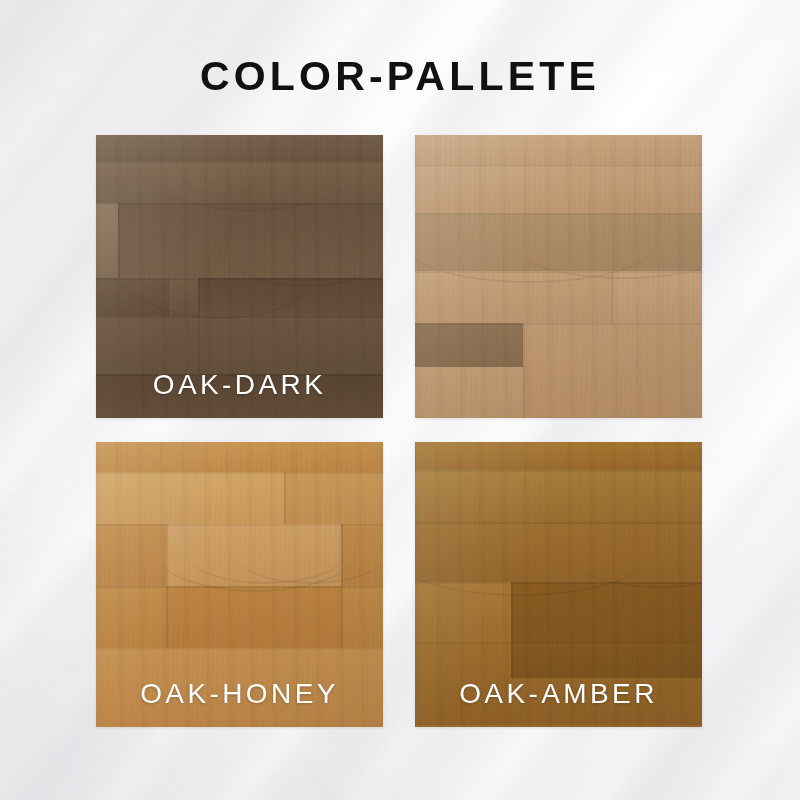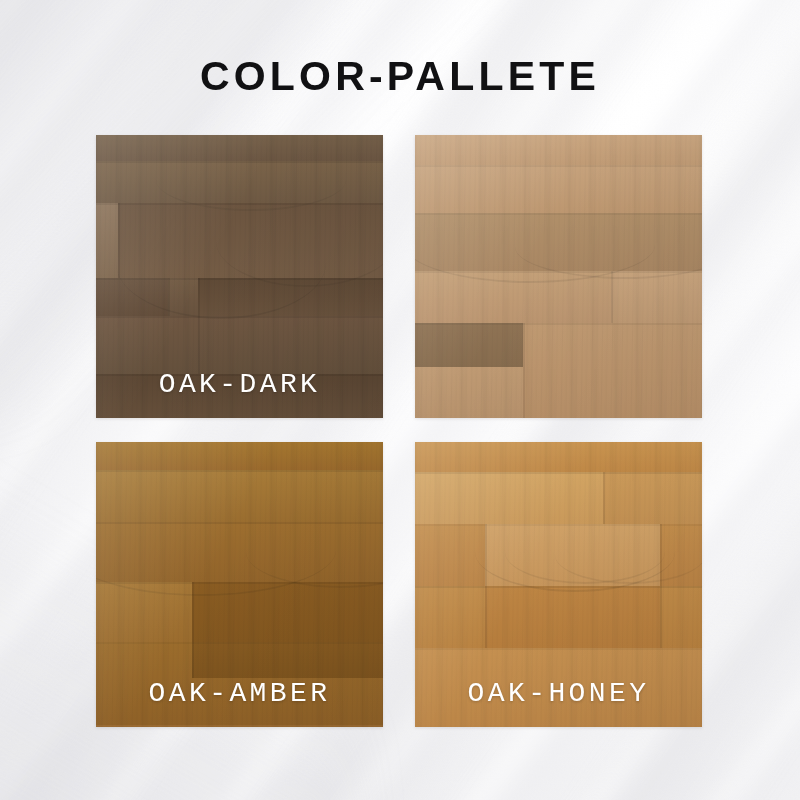--- a/index.html
+++ b/index.html
@@ -93,21 +93,20 @@
     grid-template-columns: 287px 287px;
     grid-template-rows: 283px 285px;
     column-gap: 32px;
     row-gap: 24px;
   }
 
   .swatch {
     position: relative;
     overflow: hidden;
     box-shadow: 0 1px 3px rgba(60,55,50,0.13);
-    font-family: Liberation Mono, monospace;
   }
   .wood {
     position: absolute;
     inset: 0;
   }
   
   .planks { position: absolute; inset: 0; }
   .plank {
     position: absolute;
     left: 0; right: 0;
@@ -249,46 +248,20 @@
         <div class="arch" style="left:-10px; top:72px; width:250px; height:74px; opacity:0.5;"></div>
         <div class="arch" style="left:100px; top:80px; width:220px; height:62px; opacity:0.45;"></div>
         <div class="seam" style="top:30px;  opacity:0.65;"></div>
         <div class="seam" style="top:78px;  opacity:0.6;"></div>
         <div class="seam" style="top:136px; opacity:0.75;"></div>
         <div class="seam" style="top:188px; opacity:0.7;"></div>
         <div class="joint" style="left:108px; top:188px; height:95px;"></div>
         <div class="joint" style="left:196px; top:136px; height:52px;"></div>
         <div class="sheen"></div>
       </div>
-    </div>
-
-    <div class="swatch">
-      <div class="wood" style="background:#9a6a31;">
-        <div class="planks">
-          <div class="plank" style="top:0;    height:28px;  background:linear-gradient(to bottom,#a4762f,#99692c);"></div>
-          <div class="plank" style="top:28px; height:52px;  background:linear-gradient(to bottom,#a77b38,#9a6d2f);"></div>
-          <div class="plank" style="top:80px; height:60px;  background:linear-gradient(to bottom,#9d6e2f,#92642a);"></div>
-          <div class="plank" style="top:140px;height:60px;  background:linear-gradient(to bottom,#a3742f,#996b2b);"></div>
-          <div class="plank" style="top:200px;height:83px;  background:linear-gradient(to bottom,#9b6c2c,#8f6127);"></div>
-          <div class="plank" style="top:140px;left:96px; width:191px; height:60px; background:linear-gradient(to bottom,#8a5c22,#83571f);"></div>
-          <div class="plank" style="top:200px;left:96px; width:191px; height:36px; background:linear-gradient(to bottom,#865a21,#7e541e);"></div>
-          <div class="plank" style="top:140px;left:0;  width:96px; height:60px; background:linear-gradient(to bottom,#a67735,#9b6c2e);"></div>
-        </div>
-        <div class="grain" style="opacity:0.45;"></div>
-        <div class="grain-wide" style="opacity:0.42;"></div>
-        <div class="arch" style="left:-30px; top:62px; width:270px; height:90px; opacity:0.5;"></div>
-        <div class="arch" style="left:150px; top:74px; width:190px; height:70px; opacity:0.42;"></div>
-        <div class="seam" style="top:28px;"></div>
-        <div class="seam" style="top:80px;"></div>
-        <div class="seam" style="top:140px;"></div>
-        <div class="seam" style="top:200px; opacity:0.6;"></div>
-        <div class="joint" style="left:96px; top:140px; height:96px;"></div>
-        <div class="sheen"></div>
-      </div>
-      <div class="swatch-label">OAK-AMBER</div>
     </div>
 
     <div class="swatch">
       <div class="wood" style="background:#c18b4a;">
         <div class="planks">
           <div class="plank" style="top:0;    height:30px;  background:linear-gradient(to bottom,#c8934f,#bf8846);"></div>
           <div class="plank" style="top:30px; height:52px;  background:linear-gradient(to bottom,#d2a463,#c9995a);"></div>
           <div class="plank" style="top:82px; height:62px;  background:linear-gradient(to bottom,#c28d4c,#b98244);"></div>
           <div class="plank" style="top:144px;height:62px;  background:linear-gradient(to bottom,#bd8543,#b57c3c);"></div>
           <div class="plank" style="top:206px;height:79px;  background:linear-gradient(to bottom,#c59050,#bc8647);"></div>
@@ -307,14 +280,40 @@
         <div class="seam" style="top:144px;"></div>
         <div class="seam" style="top:206px; opacity:0.6;"></div>
         <div class="joint" style="left:188px; top:30px;  height:52px;"></div>
         <div class="joint" style="left:70px;  top:82px;  height:124px;"></div>
         <div class="joint" style="left:245px; top:82px;  height:124px;"></div>
         <div class="sheen"></div>
       </div>
       <div class="swatch-label">OAK-HONEY</div>
     </div>
 
+    <div class="swatch">
+      <div class="wood" style="background:#9a6a31;">
+        <div class="planks">
+          <div class="plank" style="top:0;    height:28px;  background:linear-gradient(to bottom,#a4762f,#99692c);"></div>
+          <div class="plank" style="top:28px; height:52px;  background:linear-gradient(to bottom,#a77b38,#9a6d2f);"></div>
+          <div class="plank" style="top:80px; height:60px;  background:linear-gradient(to bottom,#9d6e2f,#92642a);"></div>
+          <div class="plank" style="top:140px;height:60px;  background:linear-gradient(to bottom,#a3742f,#996b2b);"></div>
+          <div class="plank" style="top:200px;height:83px;  background:linear-gradient(to bottom,#9b6c2c,#8f6127);"></div>
+          <div class="plank" style="top:140px;left:96px; width:191px; height:60px; background:linear-gradient(to bottom,#8a5c22,#83571f);"></div>
+          <div class="plank" style="top:200px;left:96px; width:191px; height:36px; background:linear-gradient(to bottom,#865a21,#7e541e);"></div>
+          <div class="plank" style="top:140px;left:0;  width:96px; height:60px; background:linear-gradient(to bottom,#a67735,#9b6c2e);"></div>
+        </div>
+        <div class="grain" style="opacity:0.45;"></div>
+        <div class="grain-wide" style="opacity:0.42;"></div>
+        <div class="arch" style="left:-30px; top:62px; width:270px; height:90px; opacity:0.5;"></div>
+        <div class="arch" style="left:150px; top:74px; width:190px; height:70px; opacity:0.42;"></div>
+        <div class="seam" style="top:28px;"></div>
+        <div class="seam" style="top:80px;"></div>
+        <div class="seam" style="top:140px;"></div>
+        <div class="seam" style="top:200px; opacity:0.6;"></div>
+        <div class="joint" style="left:96px; top:140px; height:96px;"></div>
+        <div class="sheen"></div>
+      </div>
+      <div class="swatch-label">OAK-AMBER</div>
+    </div>
+
   </div>
 </div>
 
 </body></html>

